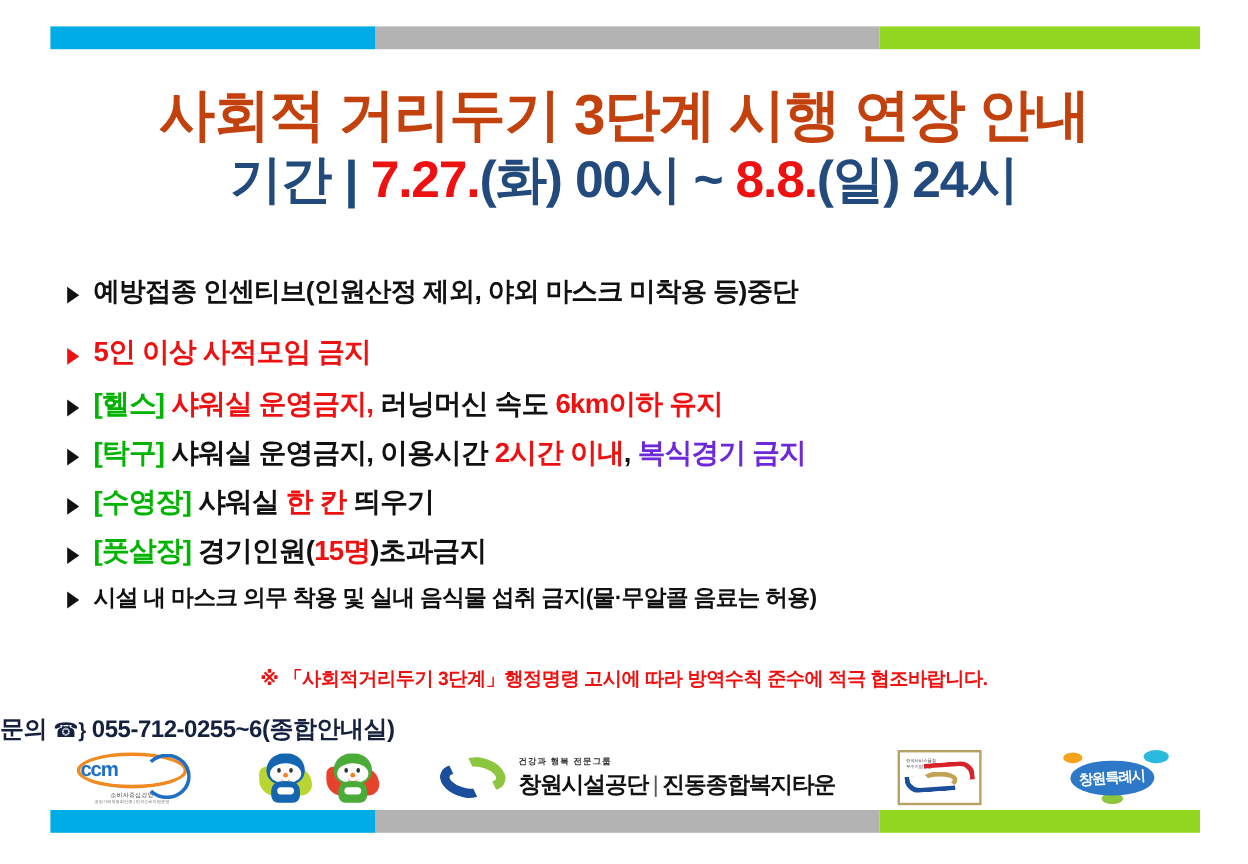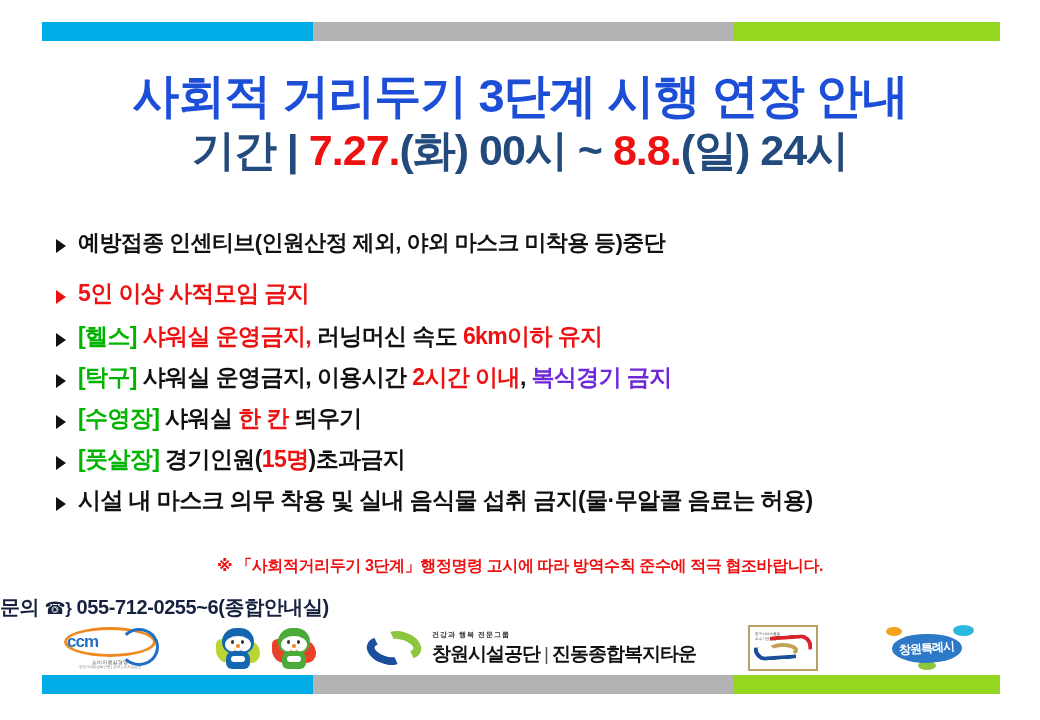--- a/index.html
+++ b/index.html
@@ -17,21 +17,21 @@
   .bar { position: absolute; left: 42px; width: 958px; height: 19px; display: flex; }
   .bar-top { top: 22px; }
   .bar-bottom { top: 675px; }
   .seg-blue  { width: 28.3%; background: #00ace6; }
   .seg-gray  { width: 43.8%; background: #b3b3b3; }
   .seg-green { width: 27.9%; background: #93d720; }
 
   
   .title-wrap { position: absolute; top: 68px; left: 0; width: 1040px; text-align: center; }
   .title-line1 {
-    font-size: 47px; font-weight: bold; color: #1d4ed8;
+    font-size: 47px; font-weight: bold; color: #c2410c;
     letter-spacing: -1px; line-height: 1.18; white-space: nowrap;
   }
   .title-line2 {
     font-size: 43px; font-weight: bold; color: #234a7d;
     letter-spacing: -1px; line-height: 1.2; margin-top: 2px; white-space: nowrap;
   }
   .red { color: #ee1111; }
   .navy { color: #234a7d; }
 
   
@@ -45,21 +45,21 @@
     border-top: 7px solid transparent;
     border-bottom: 7px solid transparent;
     border-left: 10px solid #111111;
     margin-right: 12px; position: relative; top: 3px;
   }
   .tri.tri-red { border-left-color: #ee1111; }
   .bullet-text { font-size: 23px; font-weight: bold; letter-spacing: -0.6px; color: #111; }
   .bullet-row.b1 .bullet-text { font-size: 22px; }
   .bullet-row.b2 { margin-bottom: 12px; margin-top: 20px; text-align: center; }
   .bullet-row.b2 .bullet-text { color: #ee1111; font-size: 23px; }
-  .bullet-row.b7 .bullet-text { font-size: 23px; }
+  .bullet-row.b7 .bullet-text { font-size: 19px; }
   .green-tag { color: #00b400; }
   .blue-tag  { color: #6d28d9; }
   .seg-red   { color: #ee1111; }
   .seg-black { color: #111111; }
 
   
   .notice {
     position: absolute; top: 556px; left: 0; width: 1040px; text-align: center;
     color: #ee1111; font-size: 16px; font-weight: bold; letter-spacing: -0.4px;
   }

